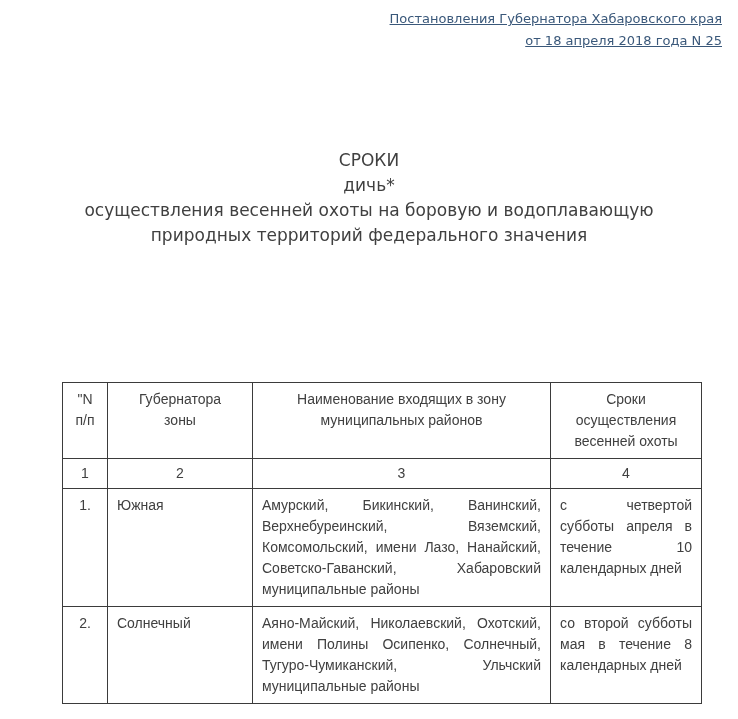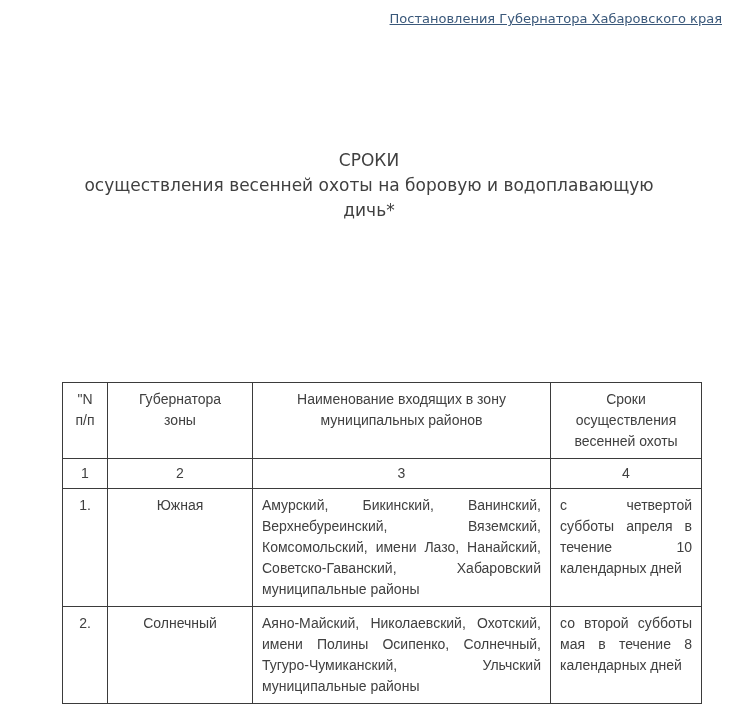--- a/index.html
+++ b/index.html
@@ -70,37 +70,39 @@
     white-space: pre-line;
   }
   tr.nums td {
     height: 21px;
     padding: 4px 0;
     text-align: center;
   }
   tr.body-row.r1 td { height: 105px; }
   tr.body-row.r2 td { height: 84px; }
   td.cell-num { text-align: center; }
-  td.cell-zone { text-align: center; padding-left: 14px; }
+  td.cell-zone { text-align: left; padding-left: 14px; }
   td.cell-just { text-align: justify; }
   td.cell-period { padding-left: 13px; padding-right: 13px; }
 </style>
 </head>
 <body>
 
 <div class="page">
 
   <div class="doc-link">
     <a href="#">Постановления Губернатора Хабаровского края</a><br>
+    <a href="#">от 18 апреля 2018 года N 25</a>
   </div>
 
   <div class="title">
     <div>СРОКИ</div>
+    <div>дичь*</div>
     <div>осуществления весенней охоты на боровую и водоплавающую</div>
-    <div>дичь*</div>
+    <div>природных территорий федерального значения</div>
   </div>
 
   <table class="doc-table">
     <colgroup>
       <col style="width:45px">
       <col style="width:145px">
       <col style="width:298px">
       <col style="width:151px">
     </colgroup>
     <tbody>

